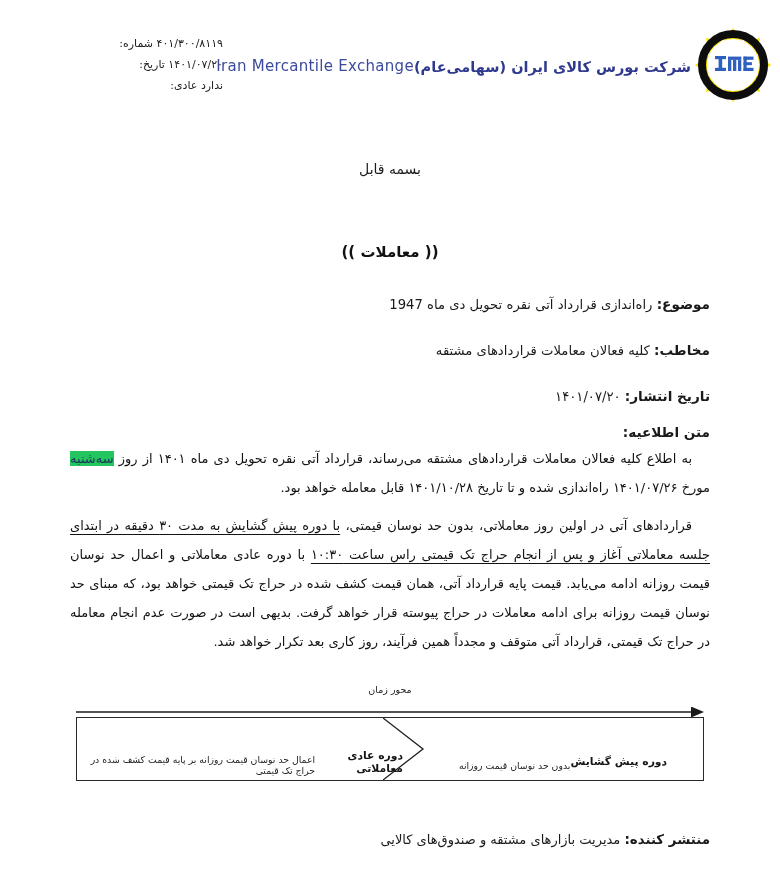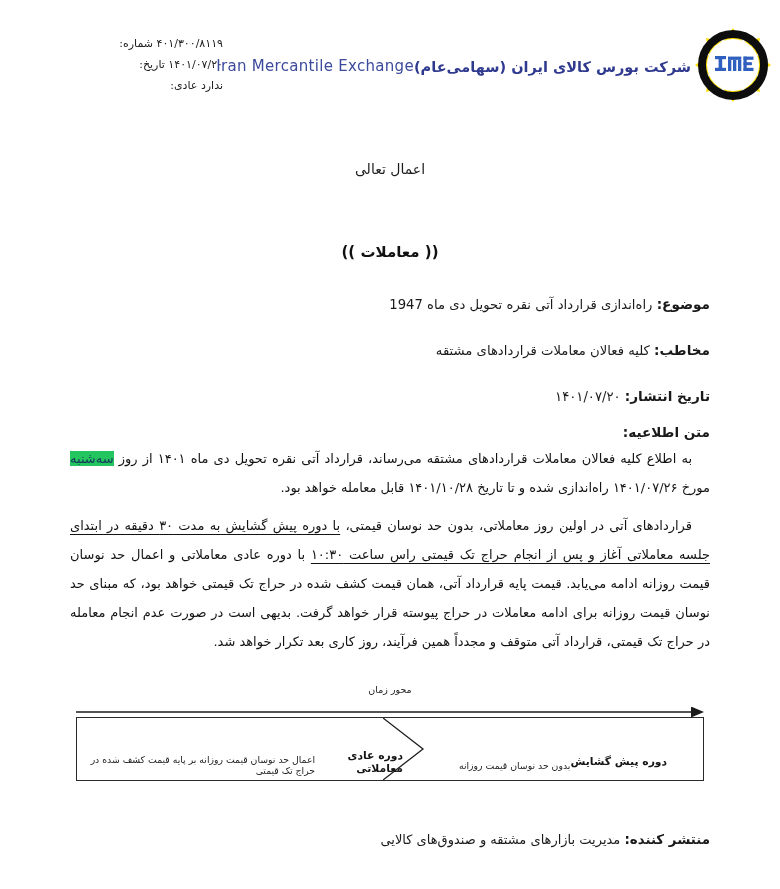--- a/index.html
+++ b/index.html
@@ -280,21 +280,21 @@
             <rect x="52.5" y="41.8" width="10" height="3.2"></rect>
             <rect x="52.5" y="30.6" width="3.2" height="14.4"></rect>
           </g>
         </svg>
       </div>
       <div class="company-fa">شرکت بورس کالای ایران (سهامی‌عام)</div>
       <div class="company-en">Iran Mercantile Exchange</div>
     </div>
   </div>
 
-  <div class="basmala">اعمال تعالی</div>
+  <div class="basmala">بسمه قابل</div>
 
   <div class="doc-title">
     <span class="paren">((</span>
     <span>معاملات</span>
     <span class="paren">))</span>
   </div>
 
   <div class="fields">
     <div class="field-row">
       <span class="field-label">موضوع:</span>

